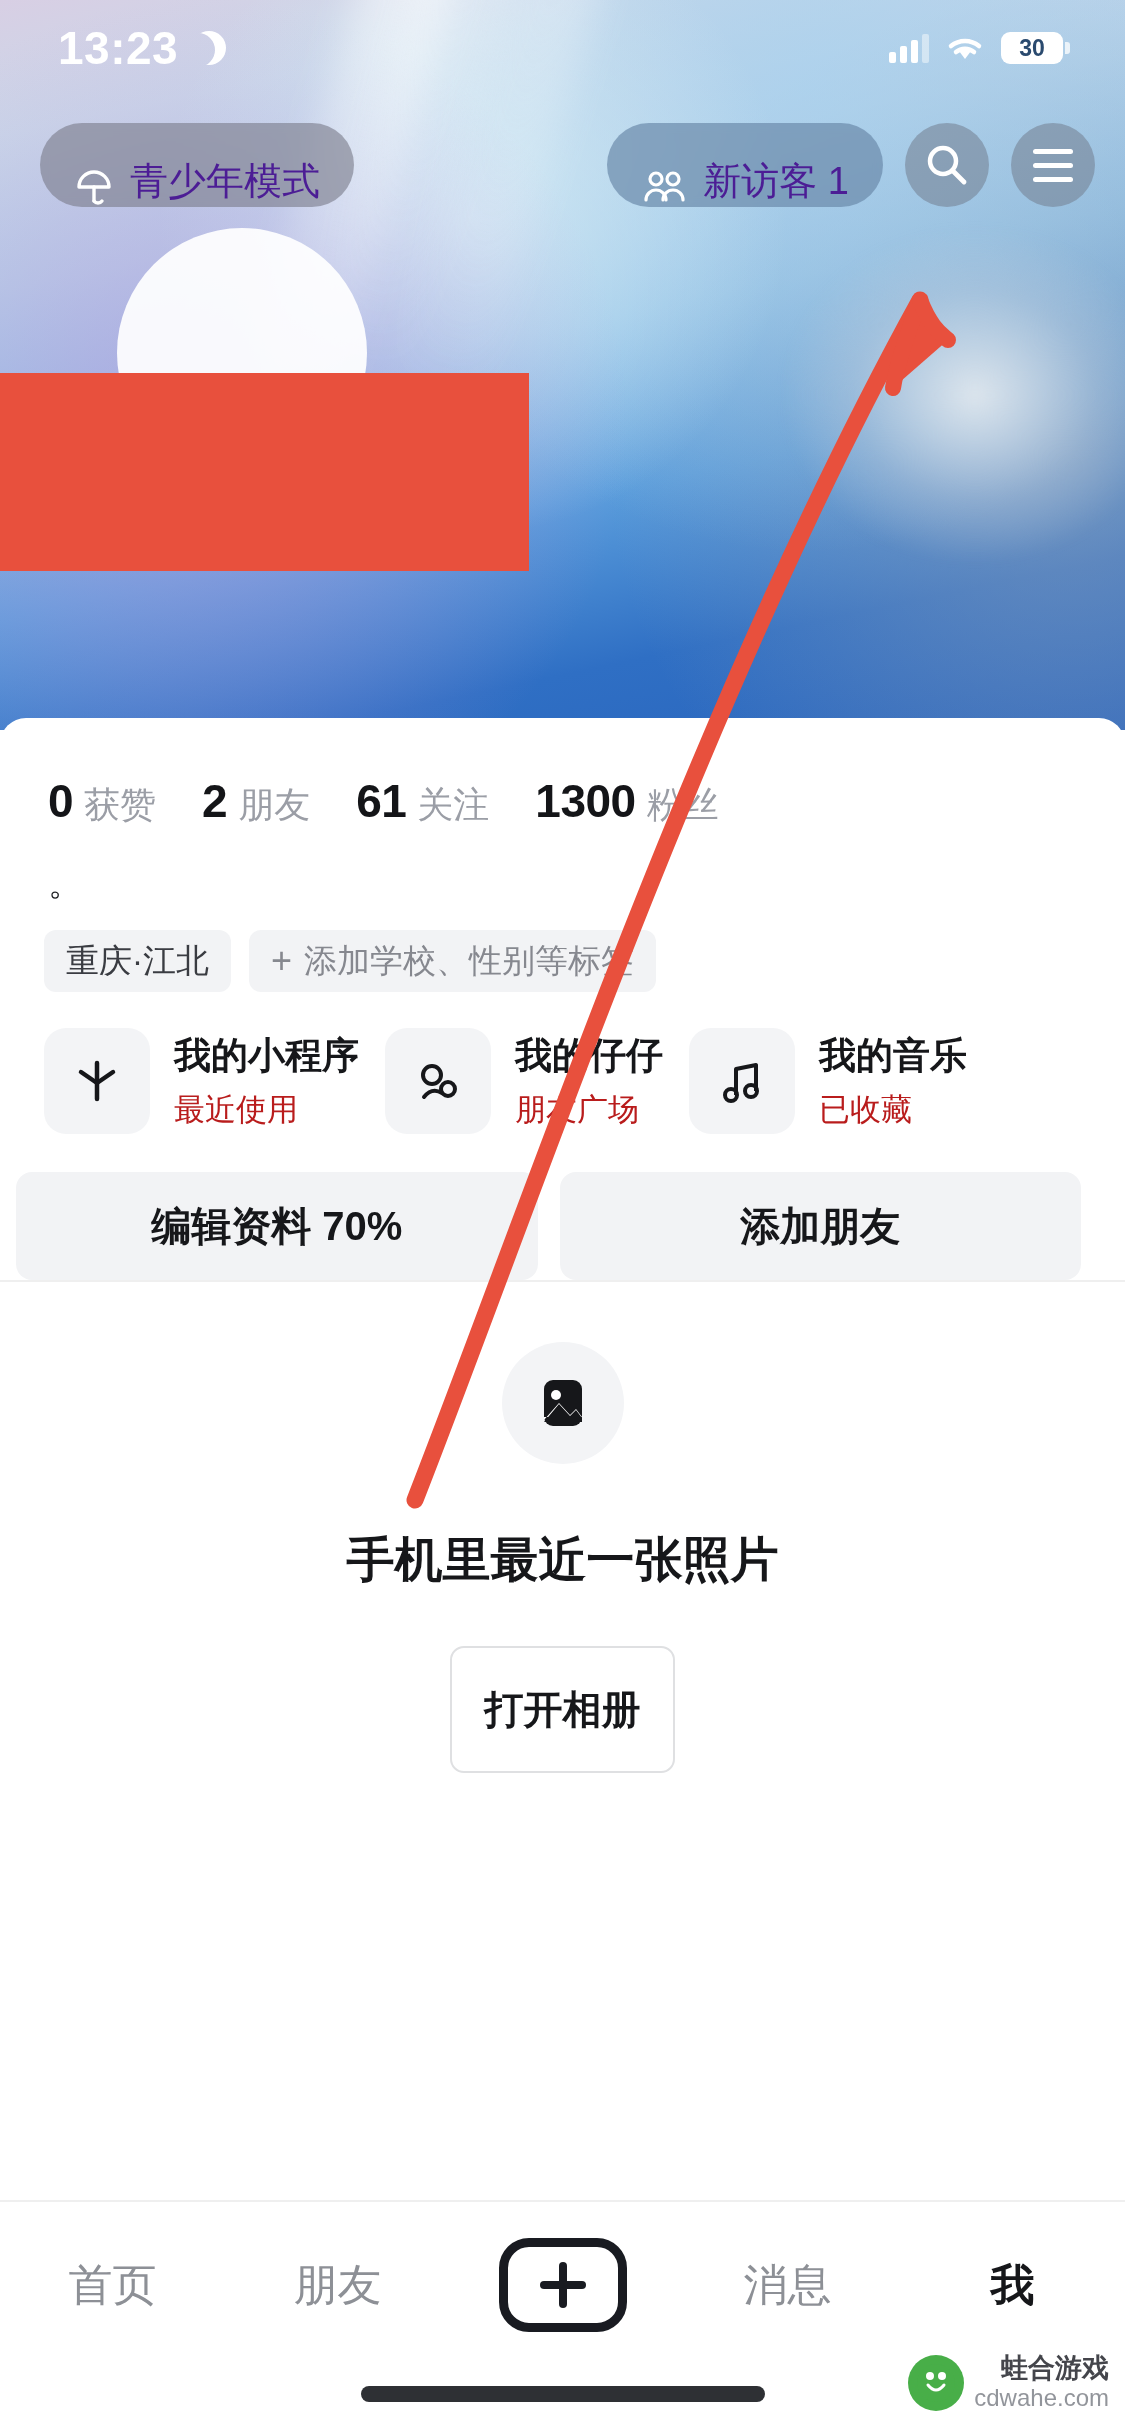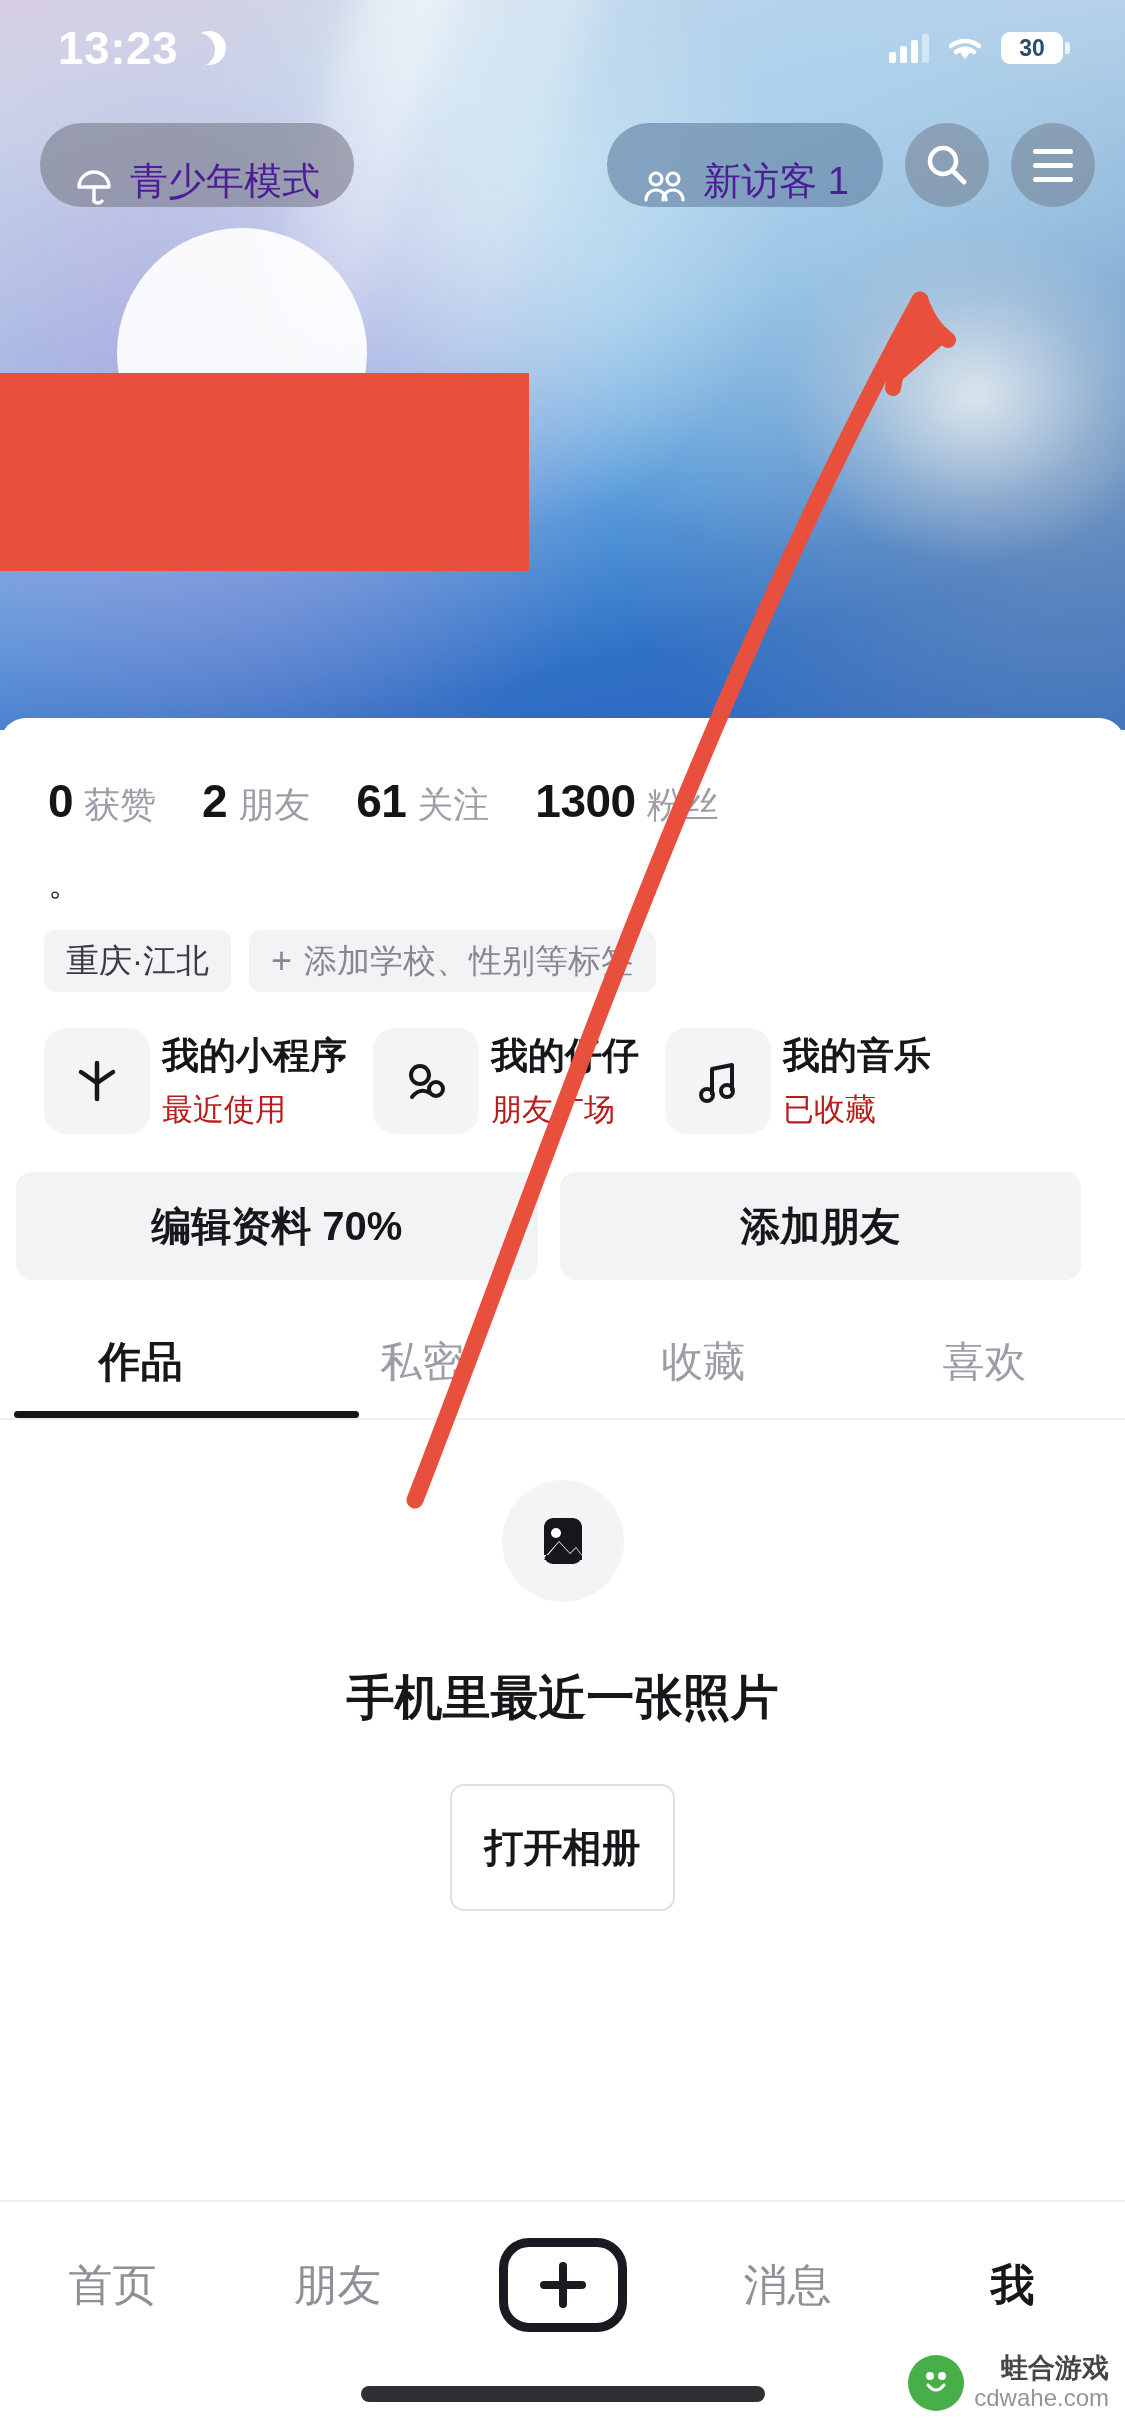--- a/index.html
+++ b/index.html
@@ -122,21 +122,21 @@
   .tag{
     height:62px; display:flex; align-items:center; padding:0 22px;
     background:#f2f3f5; border-radius:12px;
     font-size:33px; color:#3a3c42; white-space:nowrap;
   }
   .tag.add{ color:#86888f; gap:12px; }
   .tag.add .plus{ font-size:36px; color:#86888f; font-weight:400; }
 
   
   .minicards{ display:flex; gap:26px; padding:36px 0 0 44px; }
-  .minicard{ display:flex; align-items:center; gap:12px; flex:0 0 auto; }
+  .minicard{ display:flex; align-items:center; gap:24px; flex:0 0 auto; }
   .mc-icon{
     width:106px; height:106px; border-radius:22px; background:#f3f4f6;
     display:flex; align-items:center; justify-content:center; flex:0 0 auto;
   }
   .mc-txt{ display:flex; flex-direction:column; gap:8px; }
   .mc-title{ font-size:37px; font-weight:700; color:#16171a; white-space:nowrap; }
   .mc-sub{ font-size:31px; color:#b91c1c; white-space:nowrap; }
 
   
   .actions{ display:flex; gap:22px; padding:38px 44px 0 16px; }
@@ -354,27 +354,20 @@
         </div>
       </div>
 
     </div>
 
     <div class="actions">
       <div class="act-btn">编辑资料 70%</div>
       <div class="act-btn">添加朋友</div>
     </div>
 
-    <div class="tabs">
-      <div class="tab active">作品</div>
-      <div class="tab">私密</div>
-      <div class="tab">收藏</div>
-      <div class="tab">喜欢</div>
-      <div class="tab-underline"></div>
-    </div>
     <div class="tab-divider"></div>
 
     <div class="empty">
       <div class="empty-icon">
         <svg width="66" height="66" viewBox="0 0 66 66">
           <rect x="14" y="10" width="38" height="46" rx="9" fill="#16171a"></rect>
           <circle cx="26" cy="25" r="5" fill="#fff"></circle>
           <path d="M14 50 L29 33 L40 45 L46 39 L52 47 V47 H14 Z" fill="#fff"></path>
           <path d="M14 52 L29 34 L40 46 L46 40 L52 48 V52 Z" fill="#16171a"></path>
         </svg>

